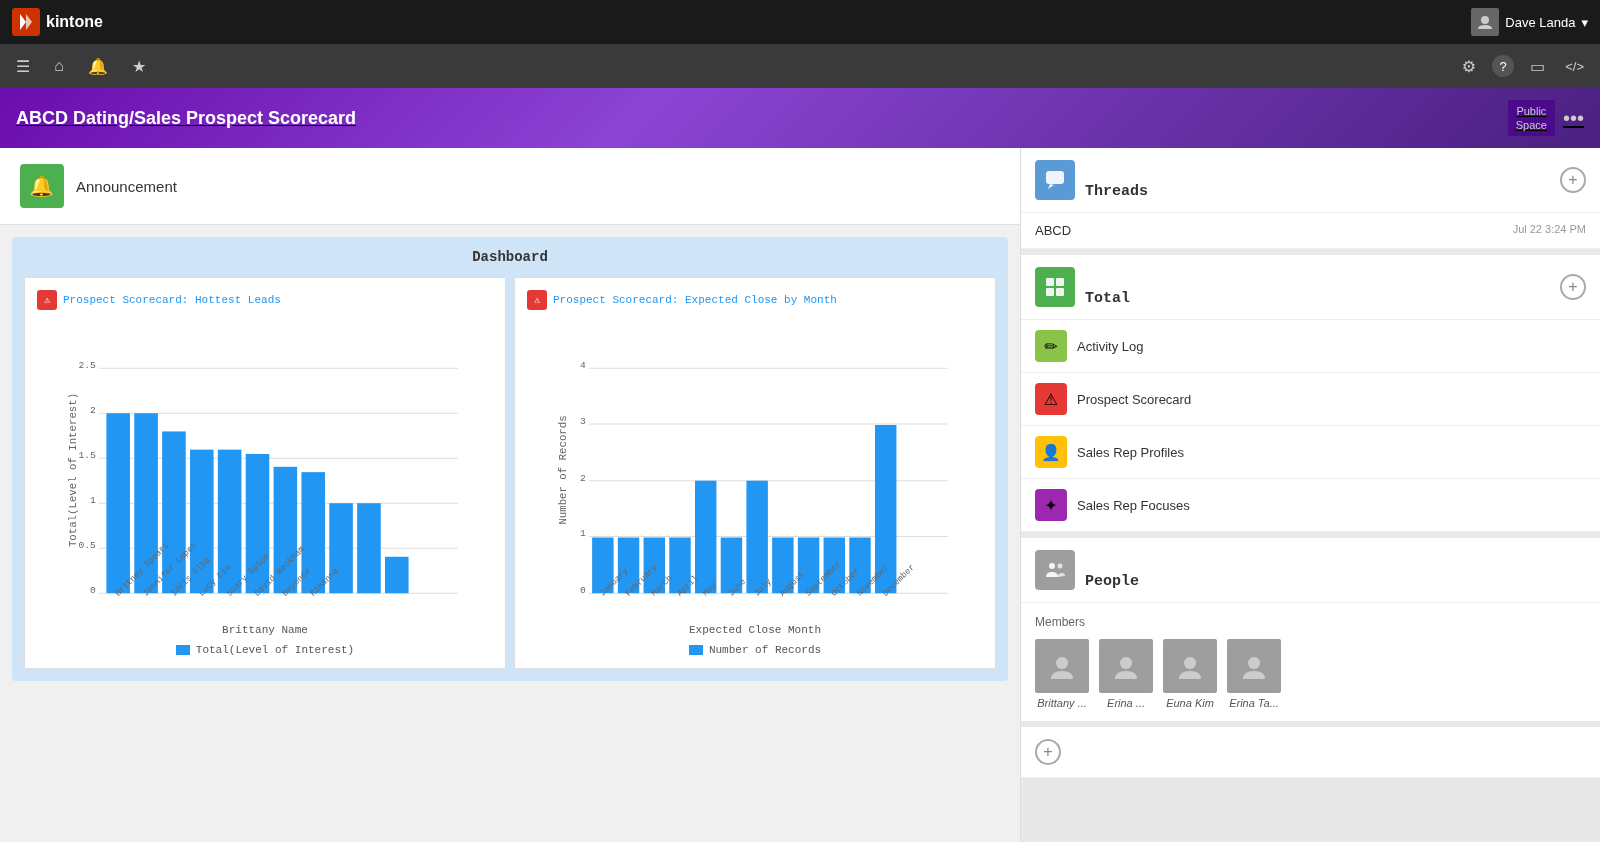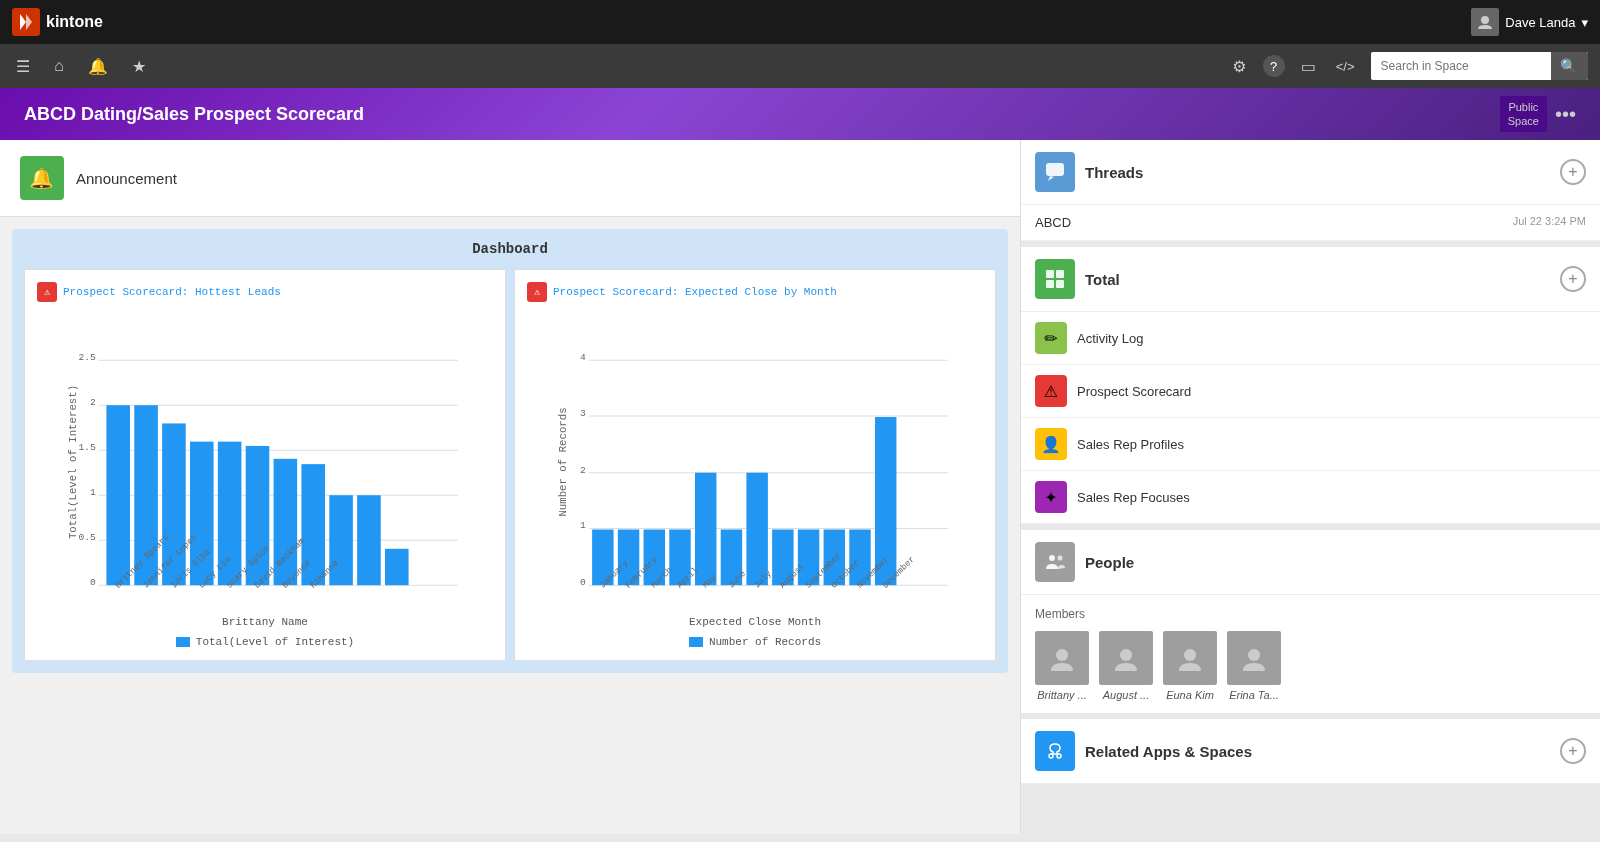--- a/index.html
+++ b/index.html
@@ -52,27 +52,28 @@
       background: #555;
       border: none;
       padding: 6px 10px;
       cursor: pointer;
       color: #fff;
       font-size: 14px;
     }
 
     
     .space-header {
-      height: 52px;
+      height: 60px;
       background: linear-gradient(135deg, #6a0dad 0%, #8b44d4 40%, #4a2080 100%);
       display: flex;
       align-items: center;
       justify-content: space-between;
-      padding: 0 24px;
+      padding: 0 16px;
       position: relative;
+      text-decoration: underline;
     }
     .space-title { color: #fff; font-size: 18px; font-weight: bold; }
     .space-header-right { display: flex; align-items: center; gap: 8px; }
     .public-space-badge {
       background: #4a0a8a;
       color: #ccc;
       font-size: 11px;
       padding: 4px 8px;
       border-radius: 2px;
       text-align: center;
@@ -197,21 +198,21 @@
       background: #fff;
       margin-bottom: 6px;
     }
     .widget-header {
       display: flex;
       align-items: center;
       justify-content: space-between;
       padding: 12px 14px;
       border-bottom: 1px solid #eee;
     }
-    .widget-header-left { display: flex; align-items: center; gap: 10px; }
+    .widget-header-left { display: flex; align-items: flex-end; gap: 10px; font-family: Liberation Mono, monospace; }
     .widget-icon {
       width: 40px;
       height: 40px;
       border-radius: 4px;
       display: flex;
       align-items: center;
       justify-content: center;
       font-size: 18px;
       flex-shrink: 0;
     }
@@ -328,24 +329,20 @@
     <span class="nav-icon">☰</span>
     <span class="nav-icon">⌂</span>
     <span class="nav-icon">🔔</span>
     <span class="nav-icon">★</span>
   </div>
   <div class="second-nav-right">
     <span class="nav-icon">⚙</span>
     <span class="nav-icon" style="background:#555;border-radius:50%;width:22px;height:22px;display:flex;align-items:center;justify-content:center;font-size:13px;color:#fff;">?</span>
     <span class="nav-icon">▭</span>
     <span class="nav-icon" style="font-size:13px;">&lt;/&gt;</span>
-    <div class="search-box">
-      <input class="search-input" type="text" placeholder="Search in Space" style="">
-      <button class="search-btn">🔍</button>
-    </div>
   </div>
 </div>
 
 <div class="space-header">
   <span class="space-title">ABCD Dating/Sales Prospect Scorecard</span>
   <div class="space-header-right">
     <div class="public-space-badge">Public<br>Space</div>
     <span class="more-btn">•••</span>
   </div>
 </div>
@@ -580,21 +577,21 @@
             </div>
             <span class="avatar-name">Brittany ...</span>
           </div>
           <div class="avatar-item">
             <div class="avatar-img">
               <svg width="30" height="30" viewBox="0 0 30 30">
                   <circle cx="15" cy="12" r="6" fill="#ccc"></circle>
                   <path d="M4 28 Q4 20 15 20 Q26 20 26 28" fill="#ccc"></path>
                 </svg>
             </div>
-            <span class="avatar-name">August ...</span>
+            <span class="avatar-name">Erina ...</span>
           </div>
           <div class="avatar-item">
             <div class="avatar-img">
               <svg width="30" height="30" viewBox="0 0 30 30">
                   <circle cx="15" cy="12" r="6" fill="#ccc"></circle>
                   <path d="M4 28 Q4 20 15 20 Q26 20 26 28" fill="#ccc"></path>
                 </svg>
             </div>
             <span class="avatar-name">Euna Kim</span>
           </div>
@@ -606,30 +603,18 @@
                 </svg>
             </div>
             <span class="avatar-name">Erina Ta...</span>
           </div>
         </div>
       </div>
     </div>
 
     <div class="widget-section related-section">
       <div class="widget-header">
-        <div class="widget-header-left">
-          <div class="widget-icon related">
-            <svg width="22" height="22" viewBox="0 0 22 22">
-              <path d="M6 8 Q6 4 11 4 Q16 4 16 8 Q16 11 13 12 L13 14 L9 14 L9 12 Q6 11 6 8Z" fill="none" stroke="white" stroke-width="1.5"></path>
-              <circle cx="7" cy="16" r="2" fill="none" stroke="white" stroke-width="1.5"></circle>
-              <circle cx="15" cy="16" r="2" fill="none" stroke="white" stroke-width="1.5"></circle>
-              <line x1="9" y1="14" x2="7" y2="14" stroke="white" stroke-width="1.5"></line>
-              <line x1="13" y1="14" x2="15" y2="14" stroke="white" stroke-width="1.5"></line>
-            </svg>
-          </div>
-          <span class="widget-title">Related Apps &amp; Spaces</span>
-        </div>
         <button class="add-btn">+</button>
       </div>
     </div>
 
   </div>
 </div>
 
 </body></html>

